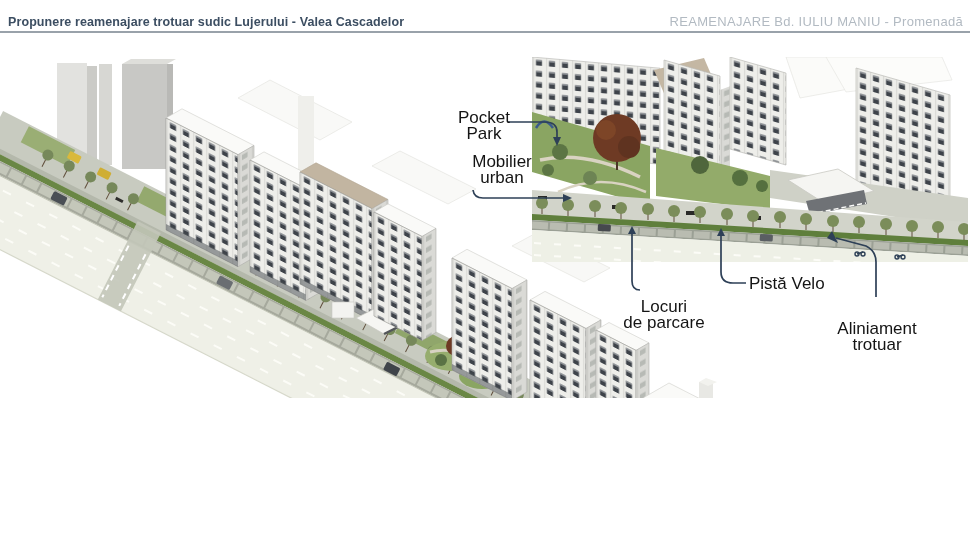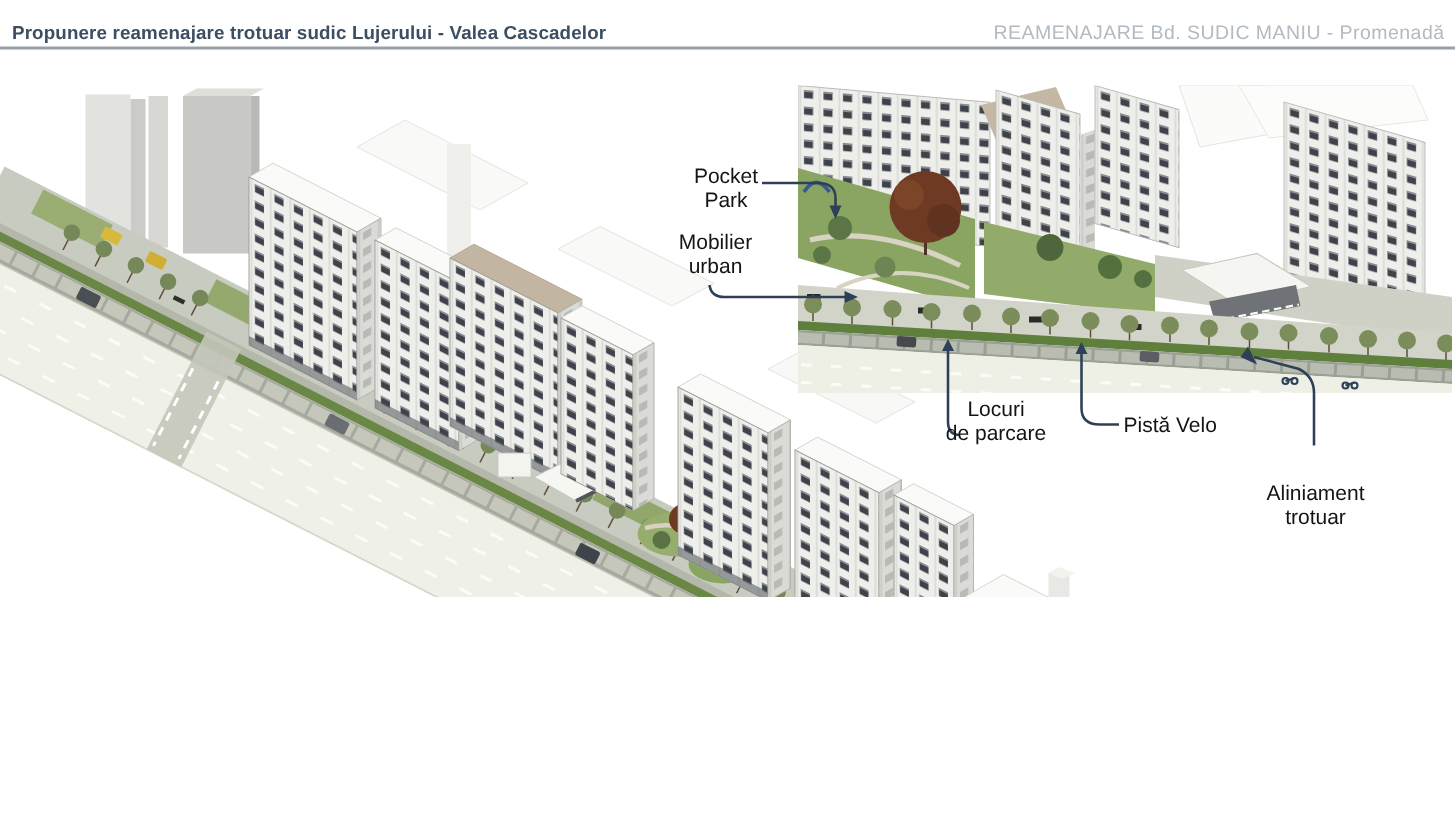--- a/index.html
+++ b/index.html
@@ -6,21 +6,21 @@
   #slide{position:relative;width:970px;height:398px;background:#ffffff;overflow:hidden;
          font-family:"Liberation Sans","DejaVu Sans",sans-serif;}
   
   .hdr-left{position:absolute;left:8px;top:15px;font-size:12.5px;font-weight:bold;
             color:#3c4e62;letter-spacing:.1px;}
   .hdr-right{position:absolute;right:7px;top:14px;font-size:13px;color:#b2bac2;
              letter-spacing:.3px;}
   .hdr-rule{position:absolute;left:0;top:31px;width:970px;height:0;
             border-top:2px solid #99a2aa;}
   
-  .ann{position:absolute;font-size:14px;line-height:15.5px;color:#141414;
+  .ann{position:absolute;font-size:17px;line-height:15.5px;color:#141414;
        text-align:center;white-space:nowrap;}
   .ann div{pointer-events:none;}
   
   .caption{position:absolute;left:40px;top:439px;width:222px;text-align:center;
            font-size:12px;font-weight:bold;line-height:23.5px;color:#2f4b6b;
            letter-spacing:.2px;margin-top:48px;}
   svg{position:absolute;left:0;top:0;}
 </style>
 </head>
 <body>
@@ -339,34 +339,34 @@
     <polygon points="838,243 832,231 827,238"></polygon>
   </g>
 
   <g fill="#161b24">
     <polygon points="918,503 940,503 940,536 918,517"></polygon>
     <polygon points="944,509 964,527 964,537 944,537"></polygon>
   </g>
 </svg>
 
 <div class="hdr-left">Propunere reamenajare trotuar sudic Lujerului - Valea Cascadelor</div>
-<div class="hdr-right">REAMENAJARE Bd. SUDIC MANIU - Promenadă</div>
+<div class="hdr-right">REAMENAJARE Bd. IULIU MANIU - Promenadă</div>
 <div class="hdr-rule"></div>
 
 <div class="ann" style="left:484px;top:110px;transform:translateX(-50%);">
   <div>Pocket</div>
   <div>Park</div>
 </div>
 
-<div class="ann" style="left:477px;top:154px;transform:translateX(-50%);">
+<div class="ann" style="left:502px;top:154px;transform:translateX(-50%);">
   <div>Mobilier</div>
   <div>urban</div>
 </div>
 
-<div class="ann" style="left:664px;top:265px;transform:translateX(-50%);">
+<div class="ann" style="left:664px;top:299px;transform:translateX(-50%);">
   <div>Locuri</div>
   <div>de parcare</div>
 </div>
 
 <div class="ann" style="left:749px;top:276px;text-align:right;">
   <div>Pistă Velo</div>
 </div>
 
 <div class="ann" style="left:877px;top:297px;transform:translateX(-50%);margin-top:24px;">
   <div>Aliniament</div>

